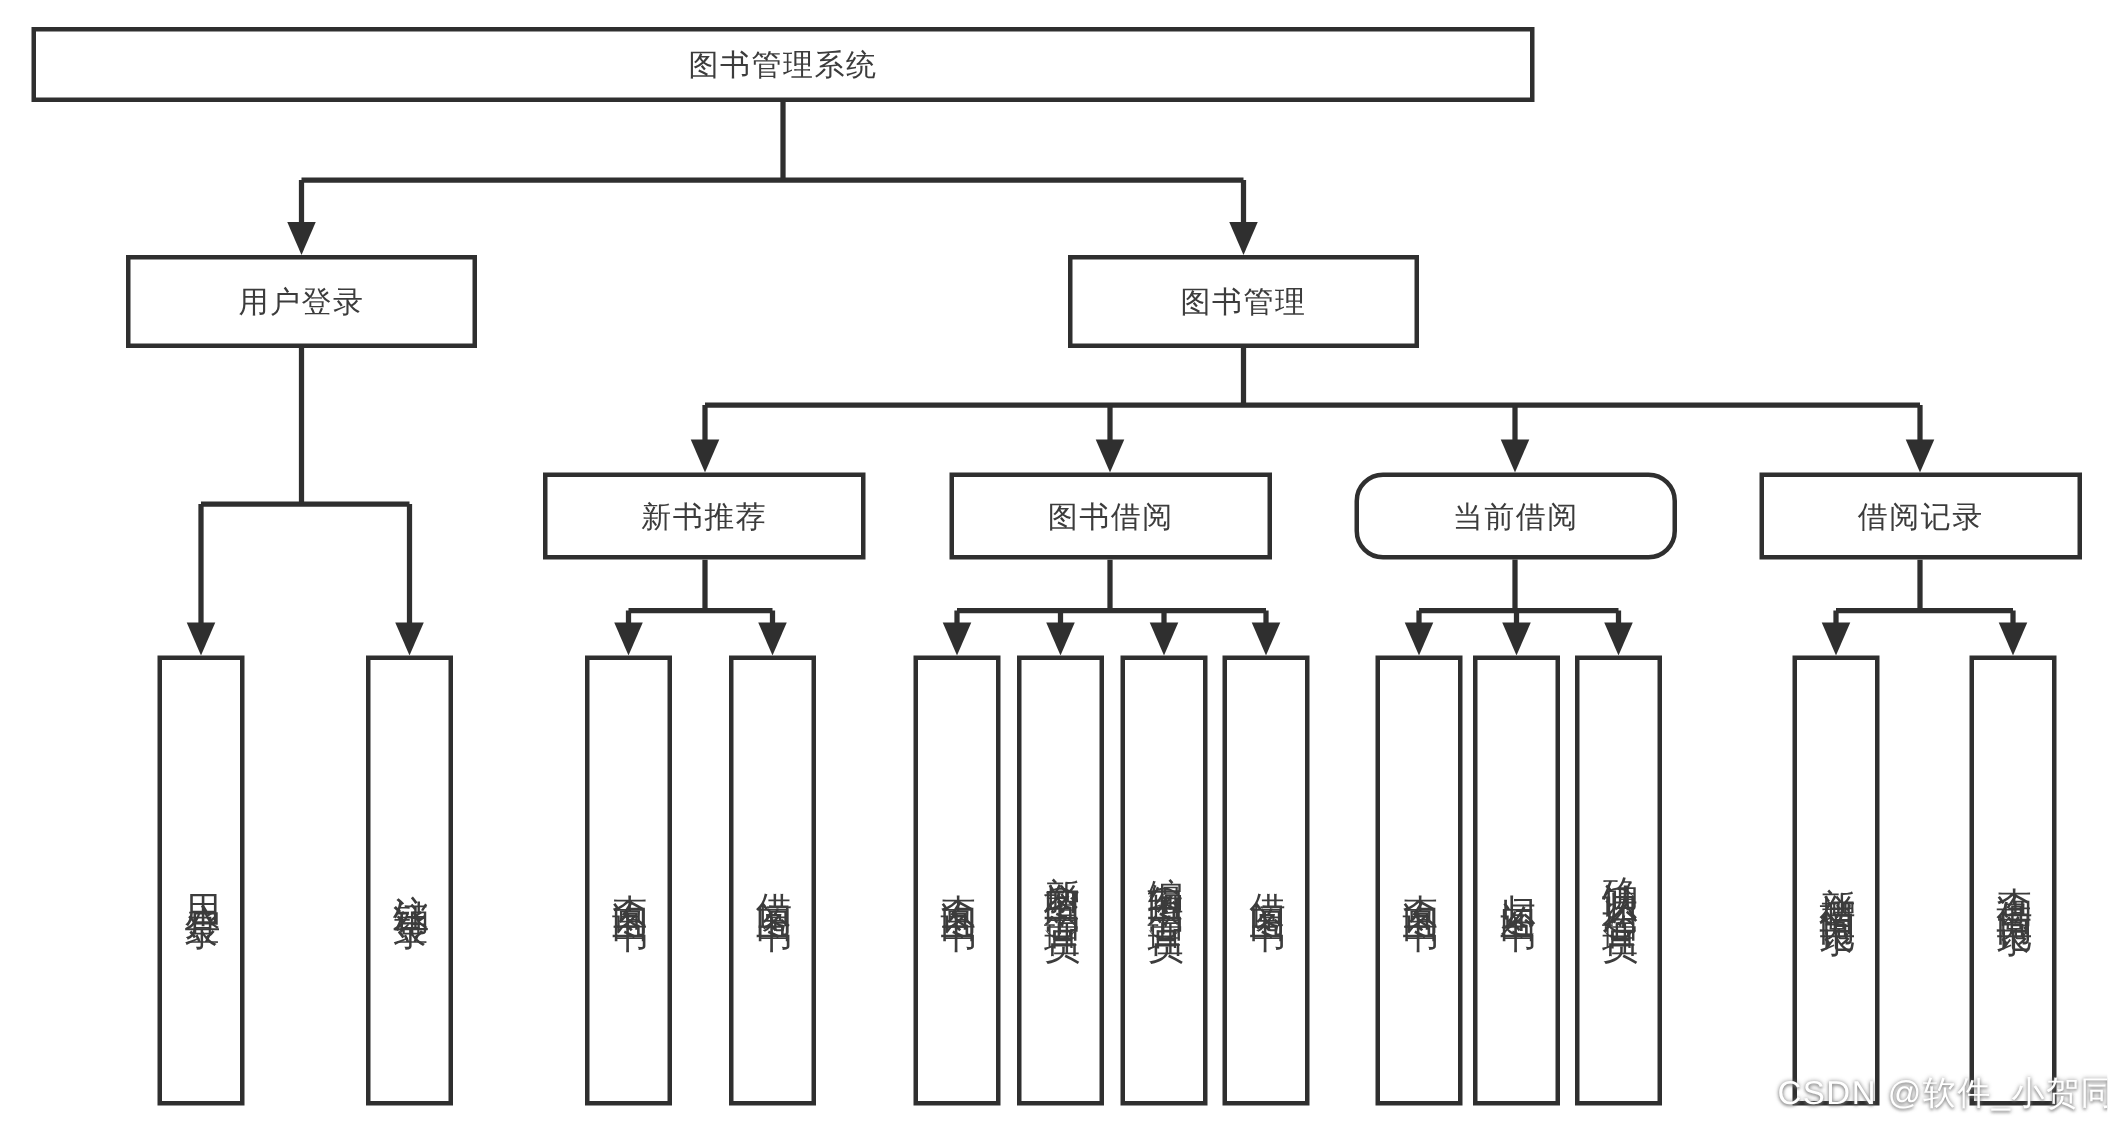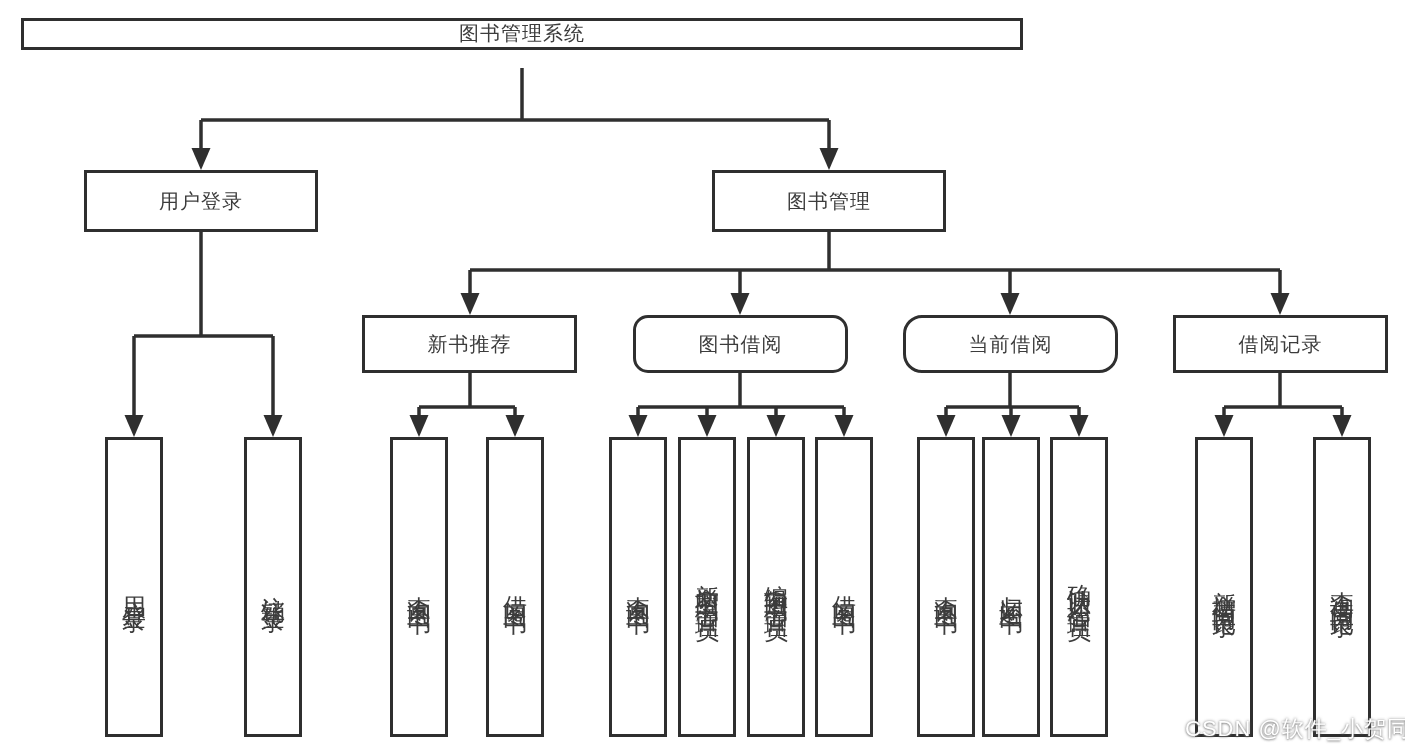--- a/index.html
+++ b/index.html
@@ -28,27 +28,27 @@
     color: #3c3c3c;
   }
   .hbox { font-size: 20px; letter-spacing: 1px; }
   .vbox {
     font-size: 24px;
     line-height: 1;
     writing-mode: vertical-rl;
     letter-spacing: 5px;
   }
   
-  #n-root          { left: 21px;  top: 18px;  width: 1002px; height: 32px; align-items: flex-end; }
+  #n-root          { left: 21px;  top: 18px;  width: 1002px; height: 50px; }
   
   #n-user-login    { left: 84px;  top: 170px; width: 234px;  height: 62px; }
   #n-book-mgmt     { left: 712px; top: 170px; width: 234px;  height: 62px; }
   
   #n-new-book      { left: 362px;  top: 315px; width: 215px; height: 58px; }
-  #n-book-borrow   { left: 633px;  top: 315px; width: 215px; height: 58px; border-radius: 15px; }
+  #n-book-borrow   { left: 633px;  top: 315px; width: 215px; height: 58px; }
   #n-current-borrow{ left: 903px;  top: 315px; width: 215px; height: 58px; border-radius: 19px; }
   #n-borrow-record { left: 1173px; top: 315px; width: 215px; height: 58px; font-family: Liberation Mono, monospace; }
   
   .leaf { top: 437px; width: 58px; height: 300px; }
   #n-leaf-ul-login   { left: 105px; }
   #n-leaf-ul-logout  { left: 244px; }
   #n-leaf-nb-query   { left: 390px; }
   #n-leaf-nb-borrow  { left: 486px; }
   #n-leaf-bb-query   { left: 609px; }
   #n-leaf-bb-add     { left: 678px; }

